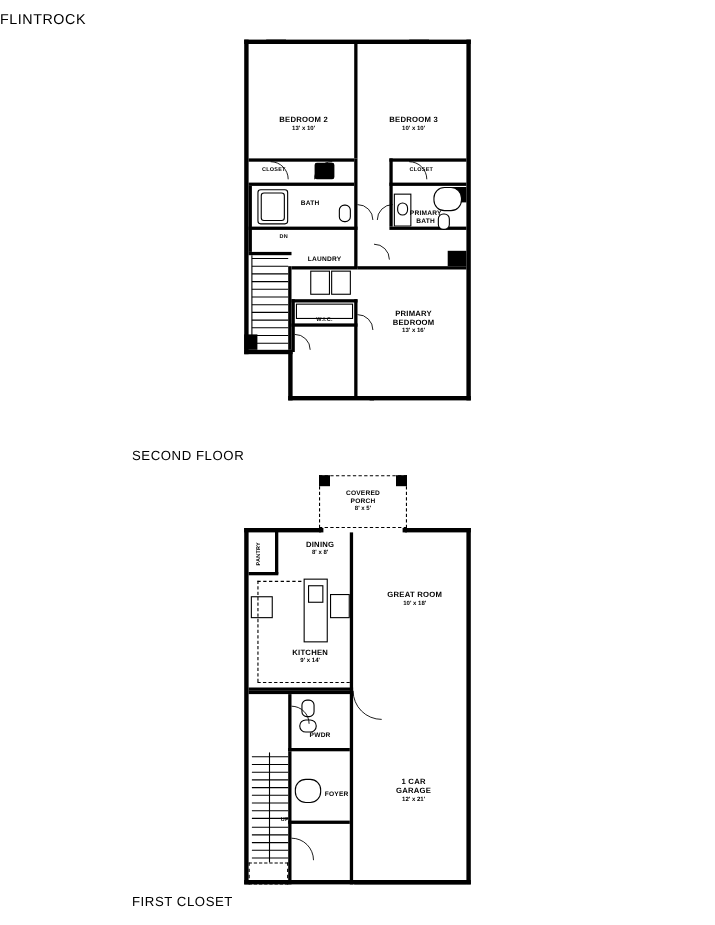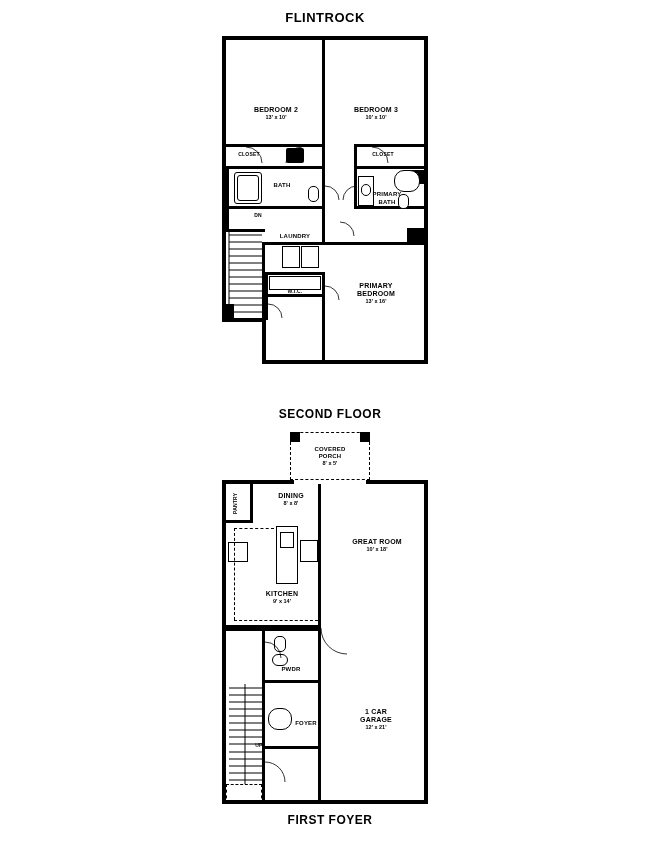--- a/index.html
+++ b/index.html
@@ -6,23 +6,23 @@
   body{
     width:650px;height:841px;
     background:#ffffff;
     font-family:"Liberation Sans", sans-serif;
     color:#000;
     position:relative;
     overflow:hidden;
   }
   .plan-title{
     position:absolute;
-    font-weight:bold;
+    font-weight:normal;
     letter-spacing:.5px;
-    text-align:center;
+    text-align:left;
   }
   #plan-name{
     top:10px; left:0; width:650px;
     font-size:13px;
   }
   #second-floor-label{
     top:370px; left:120px; width:420px;
     font-size:12px;
     margin-top:37px;
   }
@@ -295,13 +295,13 @@
   <div class="tiny" style="left:44px;top:234px;width:50px;font-size:6px;">PWDR</div>
   <div class="tiny" style="left:64px;top:288px;width:40px;font-size:6px;">FOYER</div>
   <div class="tiny" style="left:28px;top:310px;width:18px;">UP</div>
   <div class="room" style="left:110px;top:276px;width:88px;">
     <div class="name">1 CAR</div>
     <div class="name">GARAGE</div>
     <div class="dim">12' x 21'</div>
   </div>
 </div>
 
-<div class="plan-title" id="first-floor-label">FIRST FOYER</div>
+<div class="plan-title" id="first-floor-label">FIRST CLOSET</div>
 
 </body></html>

